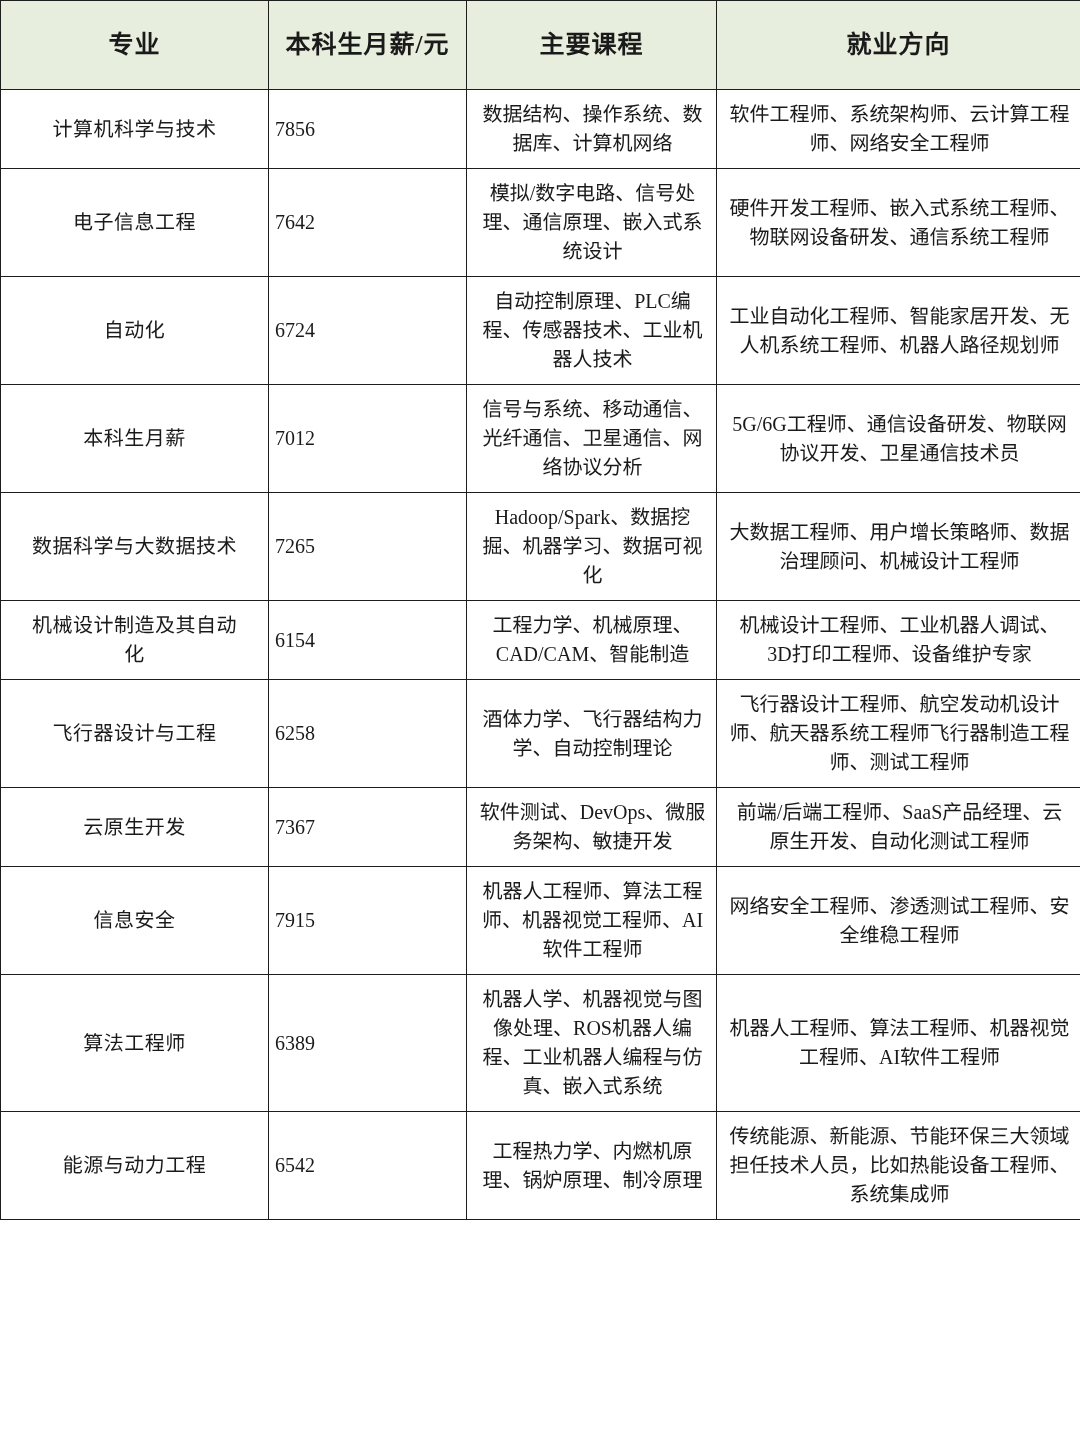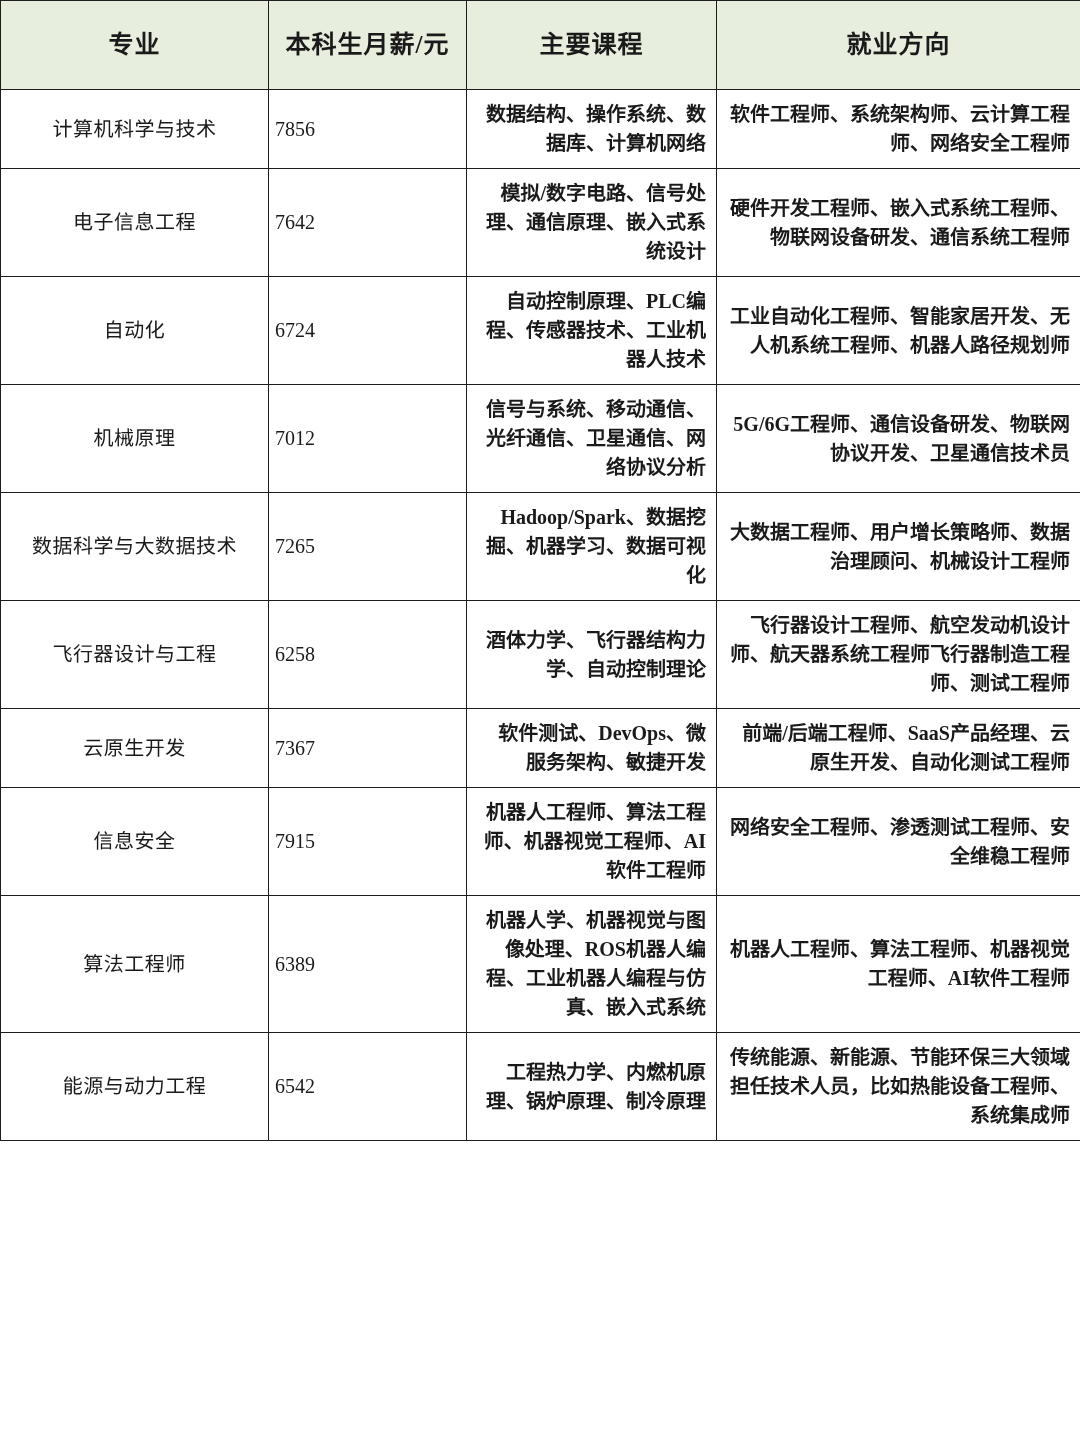--- a/index.html
+++ b/index.html
@@ -49,25 +49,24 @@
     font-size: 21px;
     padding: 10px 22px;
     letter-spacing: 0.5px;
   }
   td.salary {
     text-align: left;
     font-size: 21px;
     padding: 22px 6px;
   }
   td.courses, td.careers {
-    text-align: right;
+    text-align: center;
     padding: 10px 10px 10px 12px;
     font-size: 20px;
     line-height: 1.5;
-    font-weight: bold;
   }
 </style>
 </head>
 <body>
 
 <div class="sheet">
   <table class="major-table">
     <colgroup>
       <col class="c0">
         <col class="c1">
@@ -95,30 +94,36 @@
           <td class="courses">模拟/数字电路、信号处理、通信原理、嵌入式系统设计</td>
           <td class="careers">硬件开发工程师、嵌入式系统工程师、物联网设备研发、通信系统工程师</td>
         </tr>
         <tr>
           <td class="major-name">自动化</td>
           <td class="salary">6724</td>
           <td class="courses">自动控制原理、PLC编程、传感器技术、工业机器人技术</td>
           <td class="careers">工业自动化工程师、智能家居开发、无人机系统工程师、机器人路径规划师</td>
         </tr>
         <tr>
-          <td class="major-name">机械原理</td>
+          <td class="major-name">本科生月薪</td>
           <td class="salary">7012</td>
           <td class="courses">信号与系统、移动通信、光纤通信、卫星通信、网络协议分析</td>
           <td class="careers">5G/6G工程师、通信设备研发、物联网协议开发、卫星通信技术员</td>
         </tr>
         <tr>
           <td class="major-name">数据科学与大数据技术</td>
           <td class="salary">7265</td>
           <td class="courses">Hadoop/Spark、数据挖掘、机器学习、数据可视化</td>
           <td class="careers">大数据工程师、用户增长策略师、数据治理顾问、机械设计工程师</td>
+        </tr>
+        <tr>
+          <td class="major-name">机械设计制造及其自动化</td>
+          <td class="salary">6154</td>
+          <td class="courses">工程力学、机械原理、CAD/CAM、智能制造</td>
+          <td class="careers">机械设计工程师、工业机器人调试、3D打印工程师、设备维护专家</td>
         </tr>
         <tr>
           <td class="major-name">飞行器设计与工程</td>
           <td class="salary">6258</td>
           <td class="courses">酒体力学、飞行器结构力学、自动控制理论</td>
           <td class="careers">飞行器设计工程师、航空发动机设计师、航天器系统工程师飞行器制造工程师、测试工程师</td>
         </tr>
         <tr>
           <td class="major-name">云原生开发</td>
           <td class="salary">7367</td>

